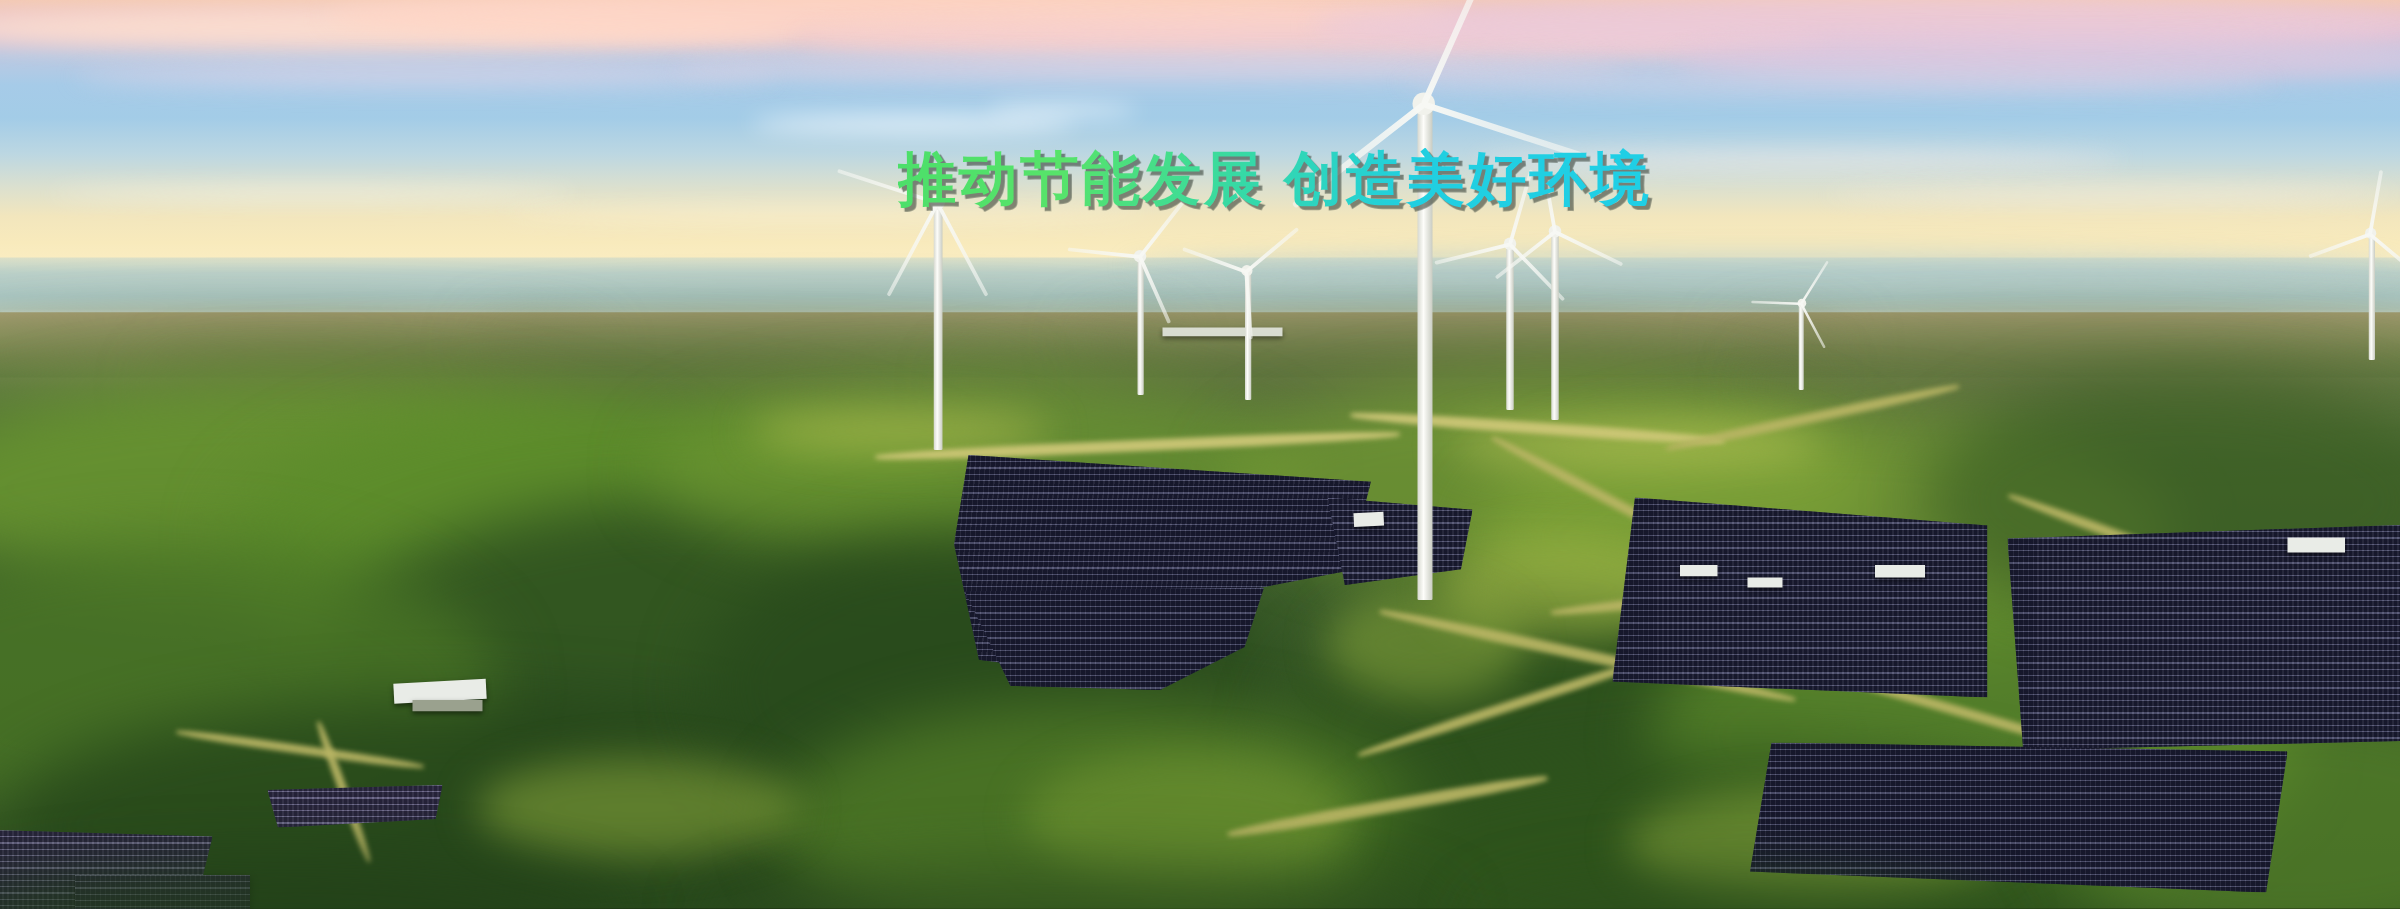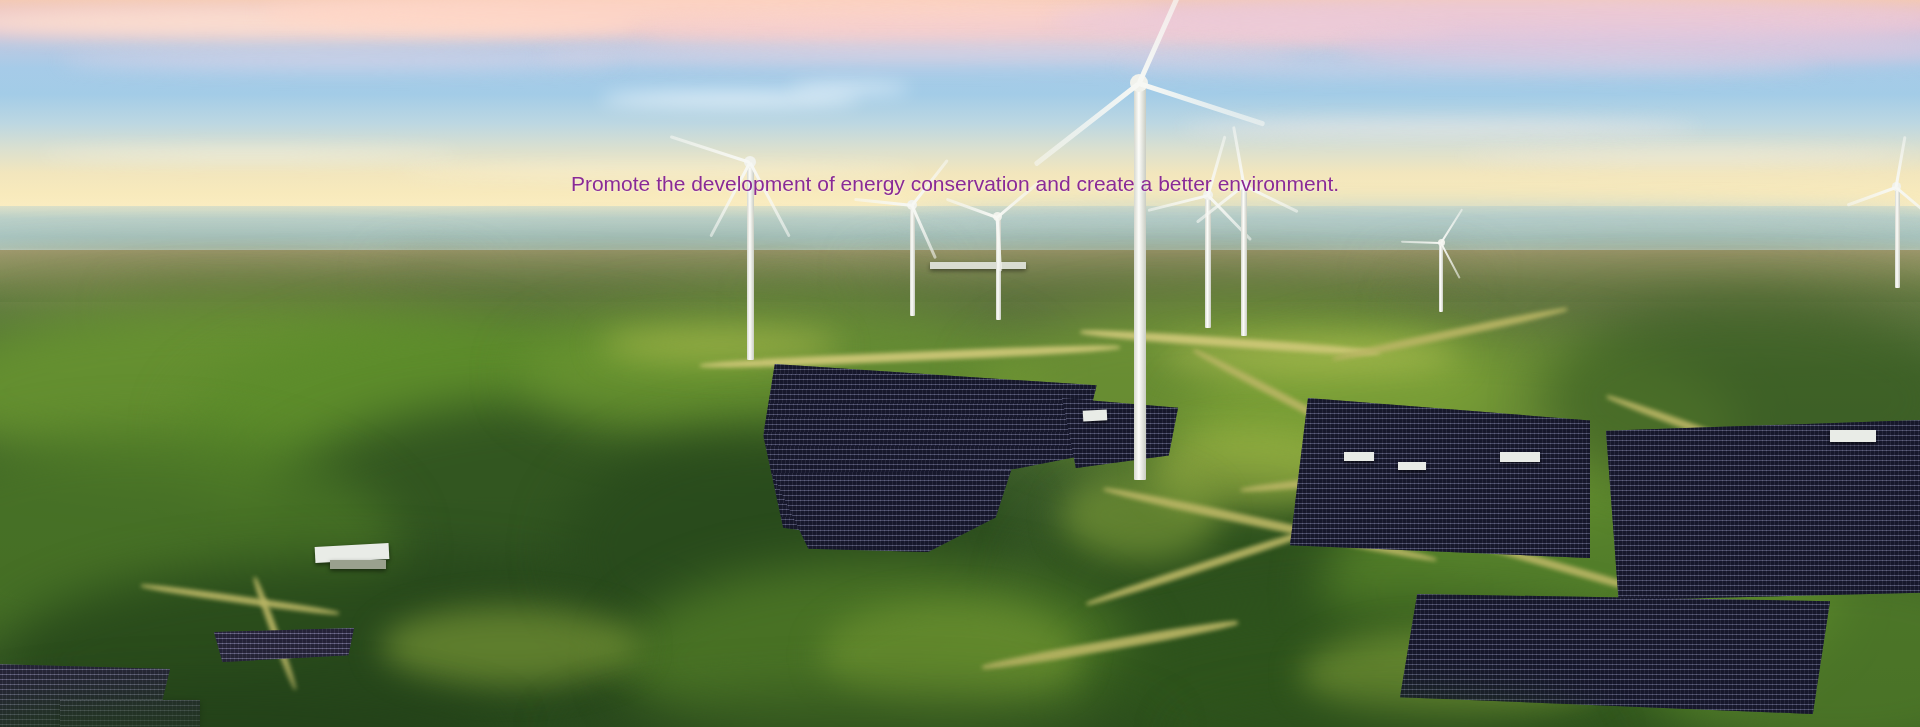--- a/index.html
+++ b/index.html
@@ -279,18 +279,16 @@
     <div class="hub" style="left:40px;top:4px;width:9px;height:9px;"></div>
     <div class="blade" style="left:44px;top:8px;width:52px;transform:rotate(-80deg);"></div>
     <div class="blade" style="left:44px;top:8px;width:52px;transform:rotate(40deg);"></div>
     <div class="blade" style="left:44px;top:8px;width:52px;transform:rotate(160deg);"></div>
   </div>
 
   <div class="patch h" style="left:-60px;top:690px;width:560px;height:90px;background:rgba(34,64,24,.7);"></div>
   <div class="patch h" style="left:560px;top:690px;width:600px;height:90px;background:rgba(40,72,26,.6);"></div>
   <div class="patch h" style="left:1180px;top:700px;width:420px;height:80px;background:rgba(44,78,28,.55);"></div>
 
-
-  <div class="sub-wrap">
-    <div style="font-size:21px;color:#8a2a96;text-shadow:0 1px 2px rgba(255,255,255,.5);">Promote the development of energy conservation and create a better environment.</div>
-  </div>
+  <div class="headline">推动节能发展 创造美好环境</div>
+
 
 </div>
 
 </body></html>

